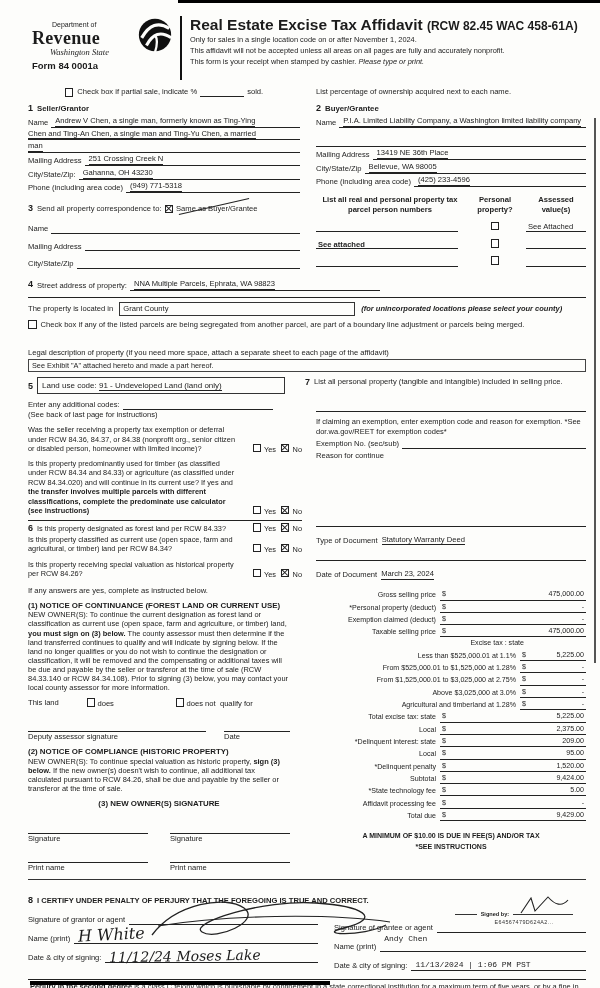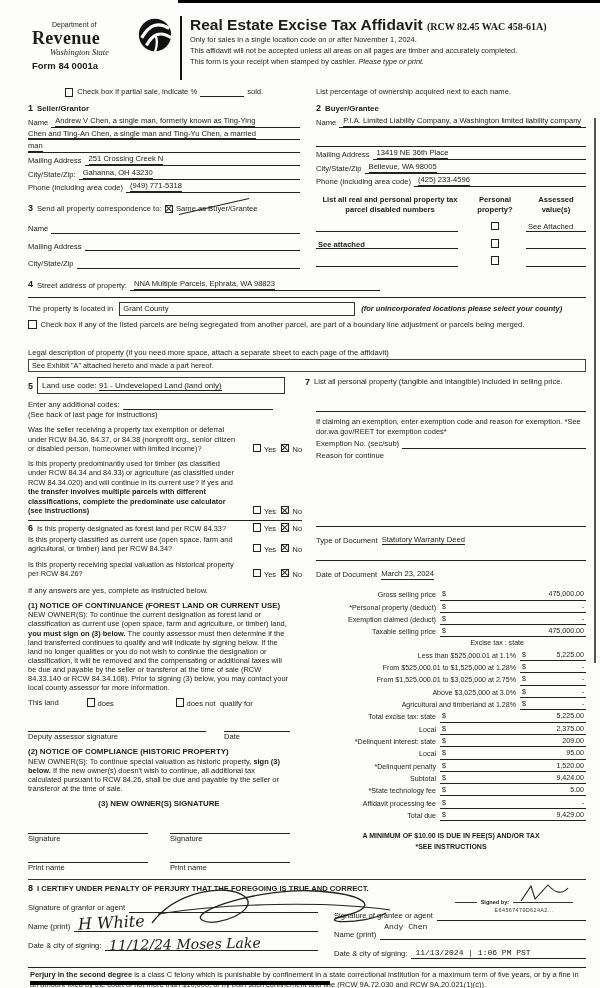--- a/index.html
+++ b/index.html
@@ -16,21 +16,21 @@
   .header { display:flex; margin-top:4px; }
   .logo-block { width:152px; position:relative; padding-top:10px; }
   .dept-small { font-size:7px; margin-left:24px; }
   .dept-big { font-family:"Liberation Serif", serif; font-weight:bold; font-size:18px; line-height:1; letter-spacing:.3px; margin-left:4px; }
   .dept-state { font-family:"Liberation Serif", serif; font-style:italic; font-size:8.5px; margin-left:22px; }
   .form-no { font-weight:bold; font-size:9.5px; margin-left:4px; margin-top:2px; }
   .logo-svg { position:absolute; top:6px; left:108px; }
   .hdr-div { width:2px; background:#111; height:64px; margin:6px 8px 0 0; }
   .title-block { flex:1; padding-top:6px; }
   .title-line { font-size:15.5px; font-weight:bold; line-height:1.1; }
-  .title-line .rcw { font-size:10px; font-weight:bold;font-family:Liberation Serif, serif; }
+  .title-line .rcw { font-size:12px; font-weight:bold; }
   .hnote { font-size:7.4px; margin-top:1.5px; }
   .hnote .em { font-style:italic; }
 
   
   .cb { display:inline-block; width:6.5px; height:6.5px; border:1px solid #222; vertical-align:-1px; position:relative; background:#fff; }
   .cb.x::before, .cb.x::after { content:""; position:absolute; left:-0.5px; top:2.6px; width:7.5px; height:1px; background:#222; }
   .cb.x::before { transform:rotate(45deg); } .cb.x::after { transform:rotate(-45deg); }
   .fill { flex:1; border-bottom:1px solid #222; min-height:8px; position:relative; }
   .fill .v { position:absolute; left:4px; bottom:0; white-space:nowrap; }
   .line { display:flex; align-items:flex-end; margin-top:3.5px; }
@@ -101,21 +101,21 @@
   .trow { display:flex; align-items:flex-end; margin-top:2.1px; }
   .tl { flex:1; text-align:right; padding-right:4px; white-space:nowrap; font-size:7.1px; }
   .tbox { width:146px; border-bottom:1px solid #222; display:flex; font-size:7.1px; }
   .tbox.nw { width:66px; }
   .tbox .tds { padding-left:2px; }
   .tbox .tam { margin-left:auto; padding-right:2px; }
   .txhead { text-align:right; padding-right:62px; font-size:7.1px; margin-top:2px; }
   .minnote { text-align:center; font-weight:bold; font-size:7px; margin-top:10px; line-height:1.5; }
 
   
-  .sec8 { border-top:1.3px solid #333; margin-top:6px; padding-top:3px; position:relative; }
+  .sec8 { border-top:1.3px solid #333; margin-top:6px; padding-top:15px; position:relative; }
   .sec8 .certhead { font-weight:bold; font-size:7.6px; }
   .certcols { display:flex; }
   .cert-l { width:290px; position:relative; }
   .cert-r { flex:1; margin-left:16px; position:relative; }
   .fline { display:flex; align-items:flex-end; margin-top:9px; }
   .fline .lab { white-space:nowrap; padding-right:4px; }
   .hw-name { font-size:16px; transform:rotate(-3deg); margin-bottom:-3px; }
   .hw-date { font-size:14px; transform:rotate(-1deg); margin-bottom:-4px; white-space:nowrap; }
   .scribble { position:absolute; left:118px; top:-12px; pointer-events:none; }
   .docusign { position:absolute; right:2px; top:-30px; width:120px; text-align:center; }
@@ -147,21 +147,21 @@
           <circle cx="20" cy="20" r="17" fill="#101010"></circle>
           <path d="M6 23 Q18 2 35 13" stroke="#fdfdfb" stroke-width="3.4" fill="none"></path>
           <path d="M11 31 Q21 12 37 23" stroke="#fdfdfb" stroke-width="3.2" fill="none"></path>
           <path d="M20 38 Q24 26 20 20" stroke="#fdfdfb" stroke-width="2.4" fill="none"></path>
         </svg>
       </div>
       <div class="hdr-div"></div>
       <div class="title-block">
         <div class="title-line"><span>Real Estate Excise Tax Affidavit</span> <span class="rcw">(RCW 82.45 WAC 458-61A)</span></div>
         <div class="hnote">Only for sales in a single location code on or after November 1, 2024.</div>
-        <div class="hnote">This affidavit will not be accepted unless all areas on all pages are timber and accurately completed.</div>
+        <div class="hnote">This affidavit will not be accepted unless all areas on all pages are fully and accurately nonprofit.</div>
         <div class="hnote"><span>This form is your receipt when stamped by cashier. </span><span class="em">Please type or print.</span></div>
       </div>
     </div>
 
     <div class="toprow">
       <div class="tl-left">
         <span class="cb"></span>
         <span style="padding-left:4px">Check box if partial sale, indicate %</span>
         <span class="shortfill"></span>
         <span>sold.</span>
@@ -251,21 +251,21 @@
           </div>
         <div class="line">
             <span class="lab">Phone (including area code)</span>
             <span class="fill">
               <span class="v u">(425) 233-4596</span>
             </span>
           </div>
 
         <div class="ptable">
           <div class="phead">
-            <div class="ph1"><span>List all real and personal property tax</span><br><span>parcel disabled numbers</span></div>
+            <div class="ph1"><span>List all real and personal property tax</span><br><span>parcel person numbers</span></div>
             <div class="ph2"><span>Personal</span><br><span>property?</span></div>
             <div class="ph3"><span>Assessed</span><br><span>value(s)</span></div>
           </div>
           <div>
 
               <div class="prow">
                 <span class="pc1">
                   <span class="pval"></span>
                 </span>
                 <span class="pc2"><span class="cb"></span></span>

